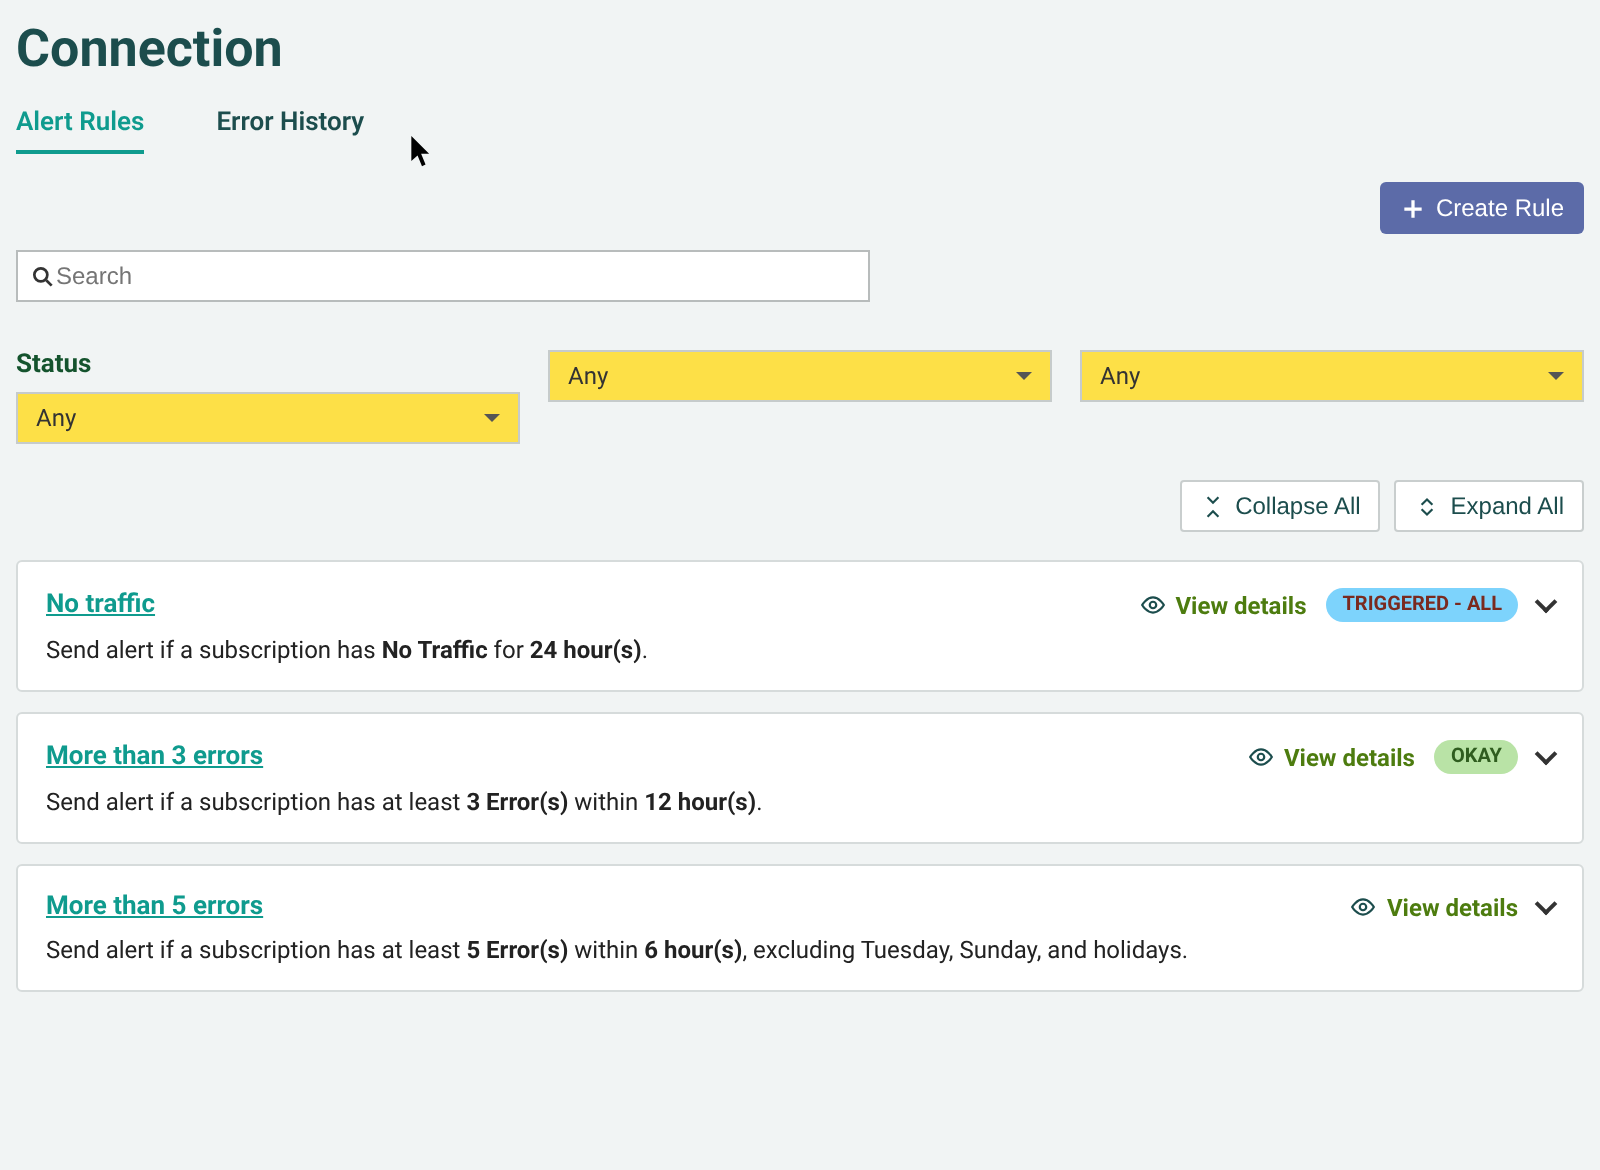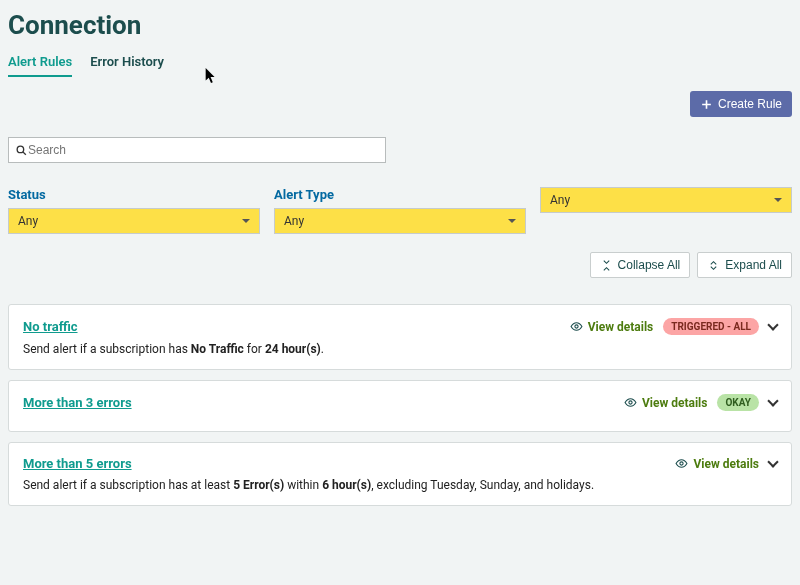--- a/index.html
+++ b/index.html
@@ -13,58 +13,58 @@
     position: relative;
   }
   h1.page-title {
     font-size: 26px;
     font-weight: 700;
     color: #1c4d4d;
     margin-bottom: 14px;
   }
   .tabs {
     display: flex;
-    gap: 18px;
+    gap: 36px;
     border-bottom: 0px solid transparent;
     margin-bottom: 14px;
   }
   .tab {
     font-size: 13px;
     font-weight: 600;
     padding-bottom: 6px;
     cursor: pointer;
     color: #1c4d4d;
   }
   .tab.active {
     color: #0f9b8e;
     border-bottom: 2px solid #0f9b8e;
   }
   .top-actions {
     display: flex;
     justify-content: flex-end;
-    margin-bottom: 20px;
+    margin-bottom: 8px;
   }
   .btn-primary {
     background: #5c6ba8;
     color: #fff;
     border: none;
     padding: 6px 10px;
     font-size: 12px;
     border-radius: 3px;
     cursor: pointer;
     display: flex;
     align-items: center;
     gap: 5px;
   }
   .search-wrap {
     display: flex;
     align-items: center;
     border: 1px solid #b8bcbc;
     background: #fff;
-    width: 378px;
+    width: 427px;
     padding: 0 6px;
     height: 26px;
     margin-bottom: 24px;
   }
   .search-wrap input {
     border: none;
     outline: none;
     font-size: 12px;
     flex: 1;
     background: transparent;
@@ -76,21 +76,21 @@
   }
   .filter {
     flex: 1;
     display: flex;
     flex-direction: column;
     gap: 6px;
   }
   .filter-label {
     font-size: 13px;
     font-weight: 700;
-    color: #0369a1;
+    color: #14532d;
   }
   .select {
     border: 1px solid #c6cbcb;
     background: #fde047;
     height: 26px;
     font-size: 12px;
     display: flex;
     align-items: center;
     justify-content: space-between;
     padding: 0 9px;
@@ -100,21 +100,21 @@
   .caret-down {
     width: 0; height: 0;
     border-left: 4px solid transparent;
     border-right: 4px solid transparent;
     border-top: 4px solid #555;
   }
   .toolbar-right {
     display: flex;
     justify-content: flex-end;
     gap: 7px;
-    margin-bottom: 26px;
+    margin-bottom: 14px;
   }
   .btn-outline {
     background: #fff;
     border: 1px solid #c9cece;
     padding: 5px 9px;
     font-size: 12px;
     cursor: pointer;
     display: flex;
     align-items: center;
     gap: 5px;
@@ -154,21 +154,21 @@
     align-items: center;
     gap: 5px;
     cursor: pointer;
   }
   .badge {
     font-size: 10px;
     font-weight: 700;
     padding: 3px 8px;
     border-radius: 10px;
   }
-  .badge-triggered { background: #fca5a5; color: #7a2a1f; }
+  .badge-triggered { background: #7dd3fc; color: #7a2a1f; }
   .badge-okay { background: #b9e3a6; color: #2f5d1f; }
   .chevron {
     width: 8px; height: 8px;
     border-right: 2px solid #333;
     border-bottom: 2px solid #333;
     transform: rotate(45deg);
     margin-top: -3px;
     cursor: pointer;
   }
   .rule-desc {
@@ -214,21 +214,20 @@
 
 <div class="filters">
   <div class="filter">
     <div class="filter-label">Status</div>
     <div class="select">
       <span>Any</span>
       <span class="caret-down"></span>
     </div>
   </div>
   <div class="filter">
-    <div class="filter-label">Alert Type</div>
     <div class="select">
       <span>Any</span>
       <span class="caret-down"></span>
     </div>
   </div>
   <div class="filter">
     <div class="select">
       <span>Any</span>
       <span class="caret-down"></span>
     </div>
@@ -278,20 +277,23 @@
         <svg class="ico" viewBox="0 0 24 24" fill="none" stroke="#1c4d4d" stroke-width="2">
             <path d="M2 12s4-7 10-7 10 7 10 7-4 7-10 7S2 12 2 12z"></path>
             <circle cx="12" cy="12" r="3"></circle>
           </svg>
         <span>View details</span>
       </span>
       <span class="badge badge-okay">OKAY</span>
       <span class="chevron"></span>
     </div>
   </div>
+  <div class="rule-desc">
+    <span>Send alert if a subscription has at least </span><b>3 Error(s)</b><span> within </span><b>12 hour(s)</b><span>.</span>
+  </div>
 </div>
 
 <div class="rule-card">
   <div class="rule-head">
     <a class="rule-title">More than 5 errors</a>
     <div class="rule-right">
       <span class="view-details">
         <svg class="ico" viewBox="0 0 24 24" fill="none" stroke="#1c4d4d" stroke-width="2">
             <path d="M2 12s4-7 10-7 10 7 10 7-4 7-10 7S2 12 2 12z"></path>
             <circle cx="12" cy="12" r="3"></circle>

